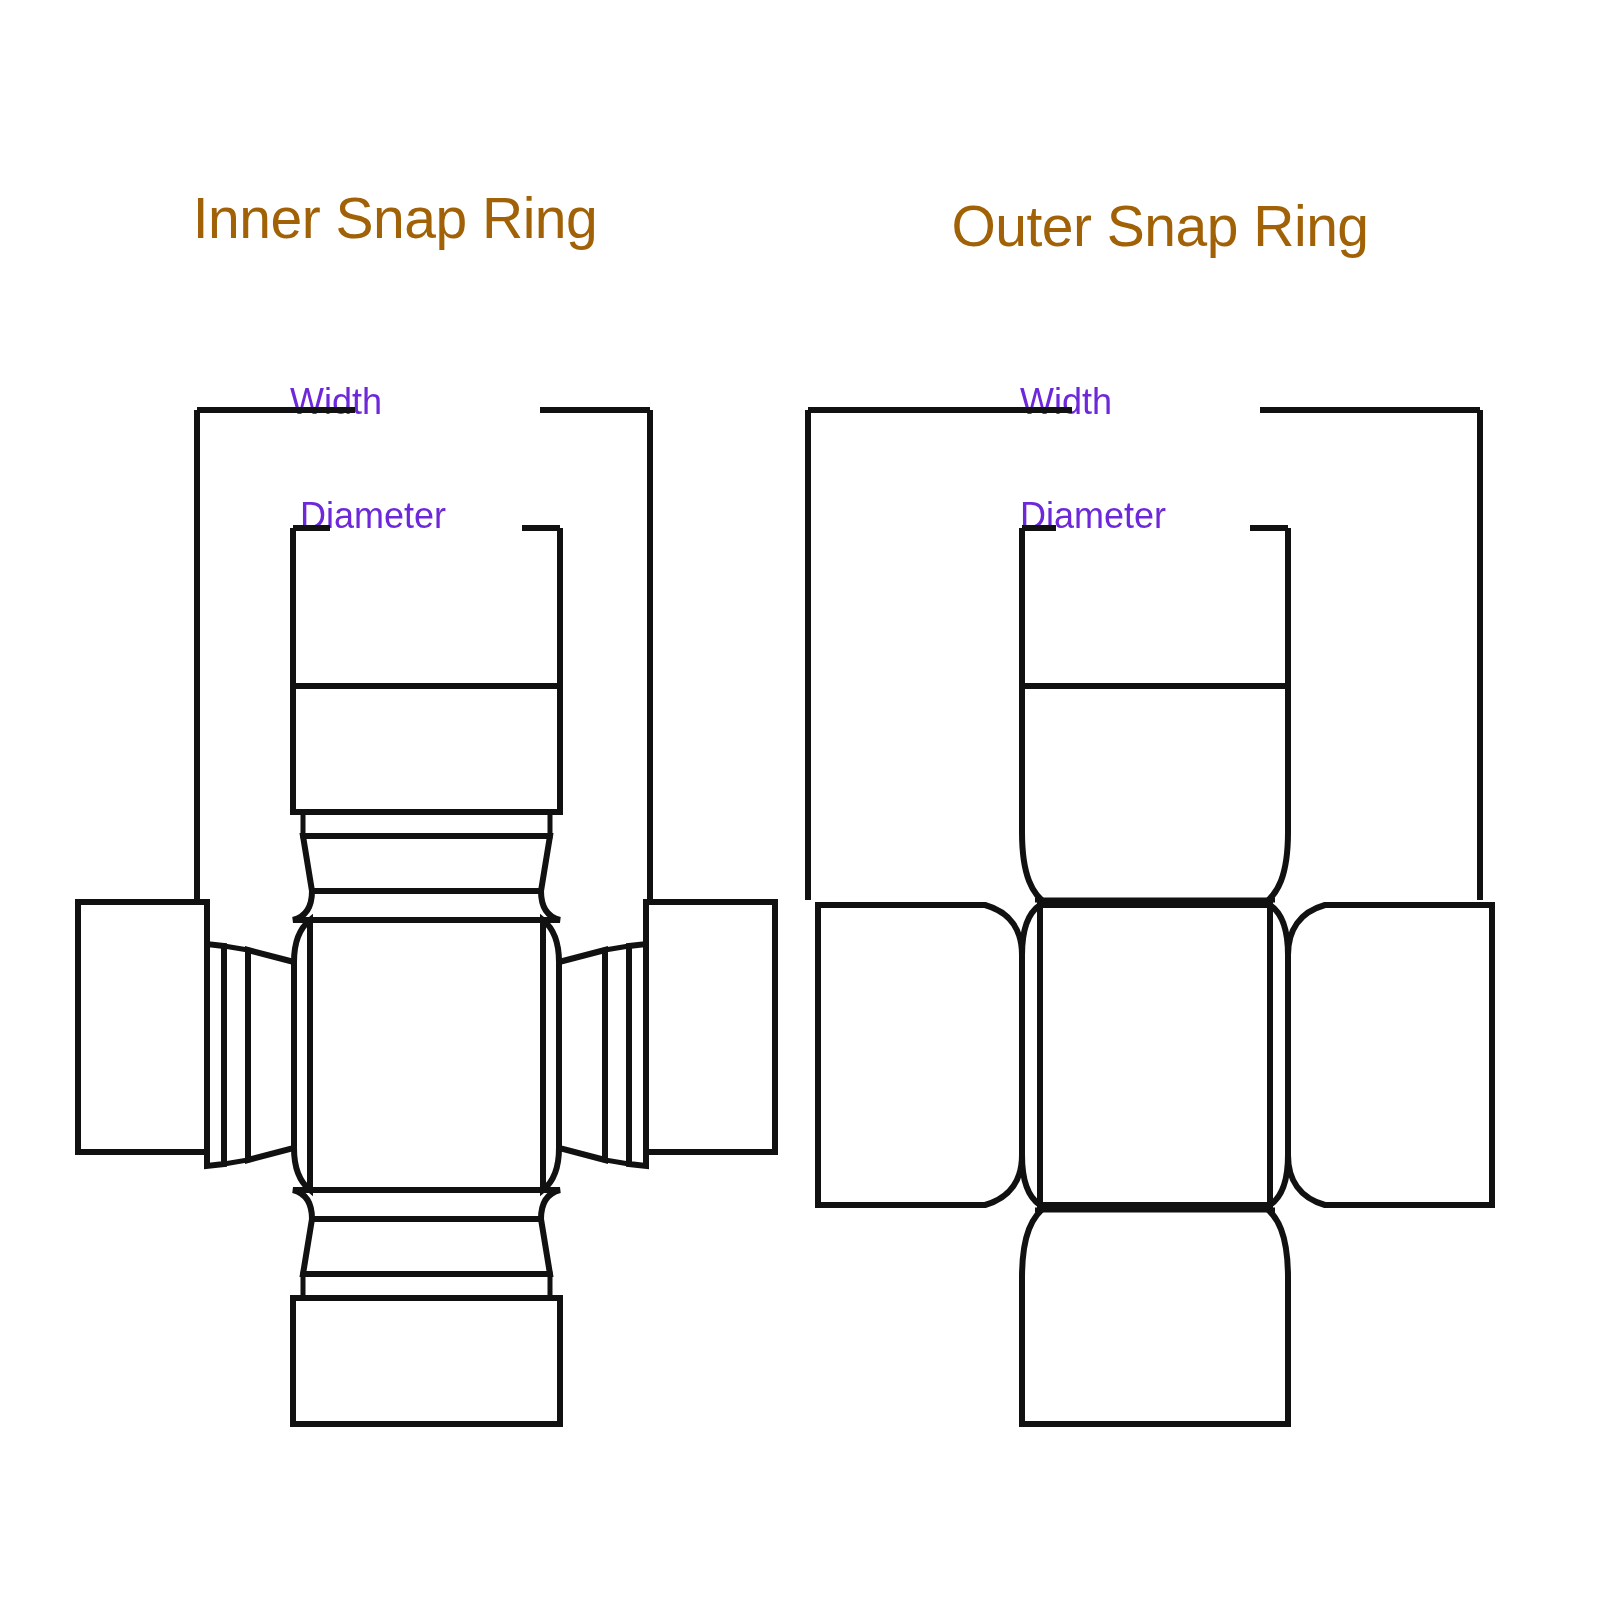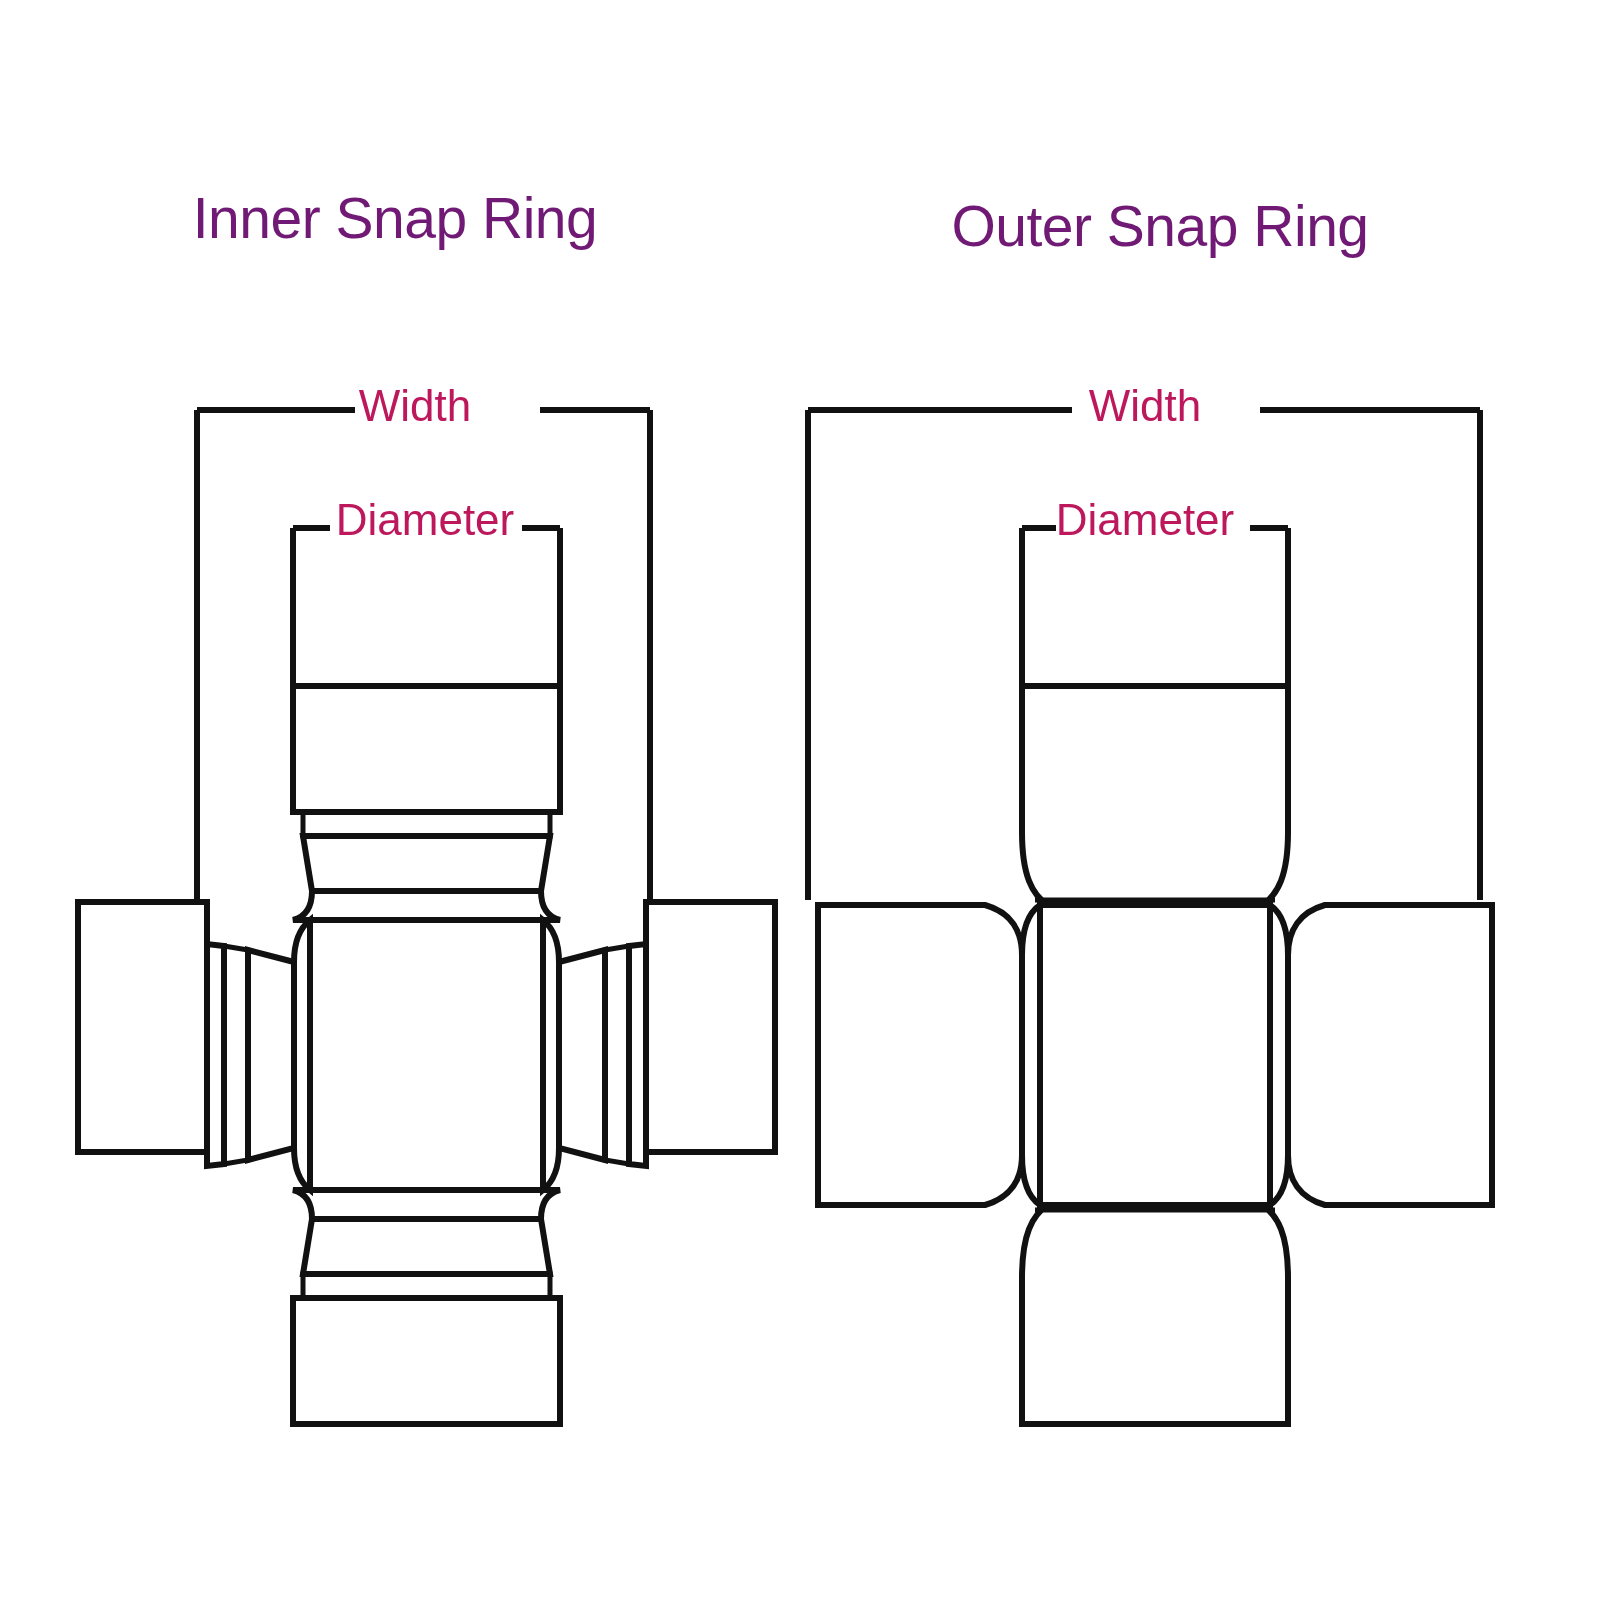--- a/index.html
+++ b/index.html
@@ -18,34 +18,34 @@
     position: relative;
     width: 1600px;
     height: 1600px;
     background: #ffffff;
   }
   .panel-title {
     position: absolute;
     font-size: 57px;
     font-weight: 400;
     letter-spacing: -0.5px;
-    color: #701a75;
+    color: #a16207;
     white-space: nowrap;
     text-align: center;
   }
   #title-inner { left: 0px;   top: 185px; width: 790px; }
   #title-outer { left: 760px; top: 185px; width: 800px; margin-top: 8px; }
 
   .dim-label {
     position: absolute;
-    font-size: 44px;
+    font-size: 36px;
     font-weight: 400;
-    color: #be185d;
+    color: #6d28d9;
     white-space: nowrap;
-    text-align: center;
+    text-align: left;
   }
   #width-label-left   { left: 290px;  top: 381px; width: 250px; }
   #diameter-label-left{ left: 300px;  top: 495px; width: 250px; }
   #width-label-right  { left: 1020px; top: 381px; width: 250px; }
   #diameter-label-right{left: 1020px; top: 495px; width: 250px; }
 
   svg.art {
     position: absolute;
     left: 0;
     top: 0;

